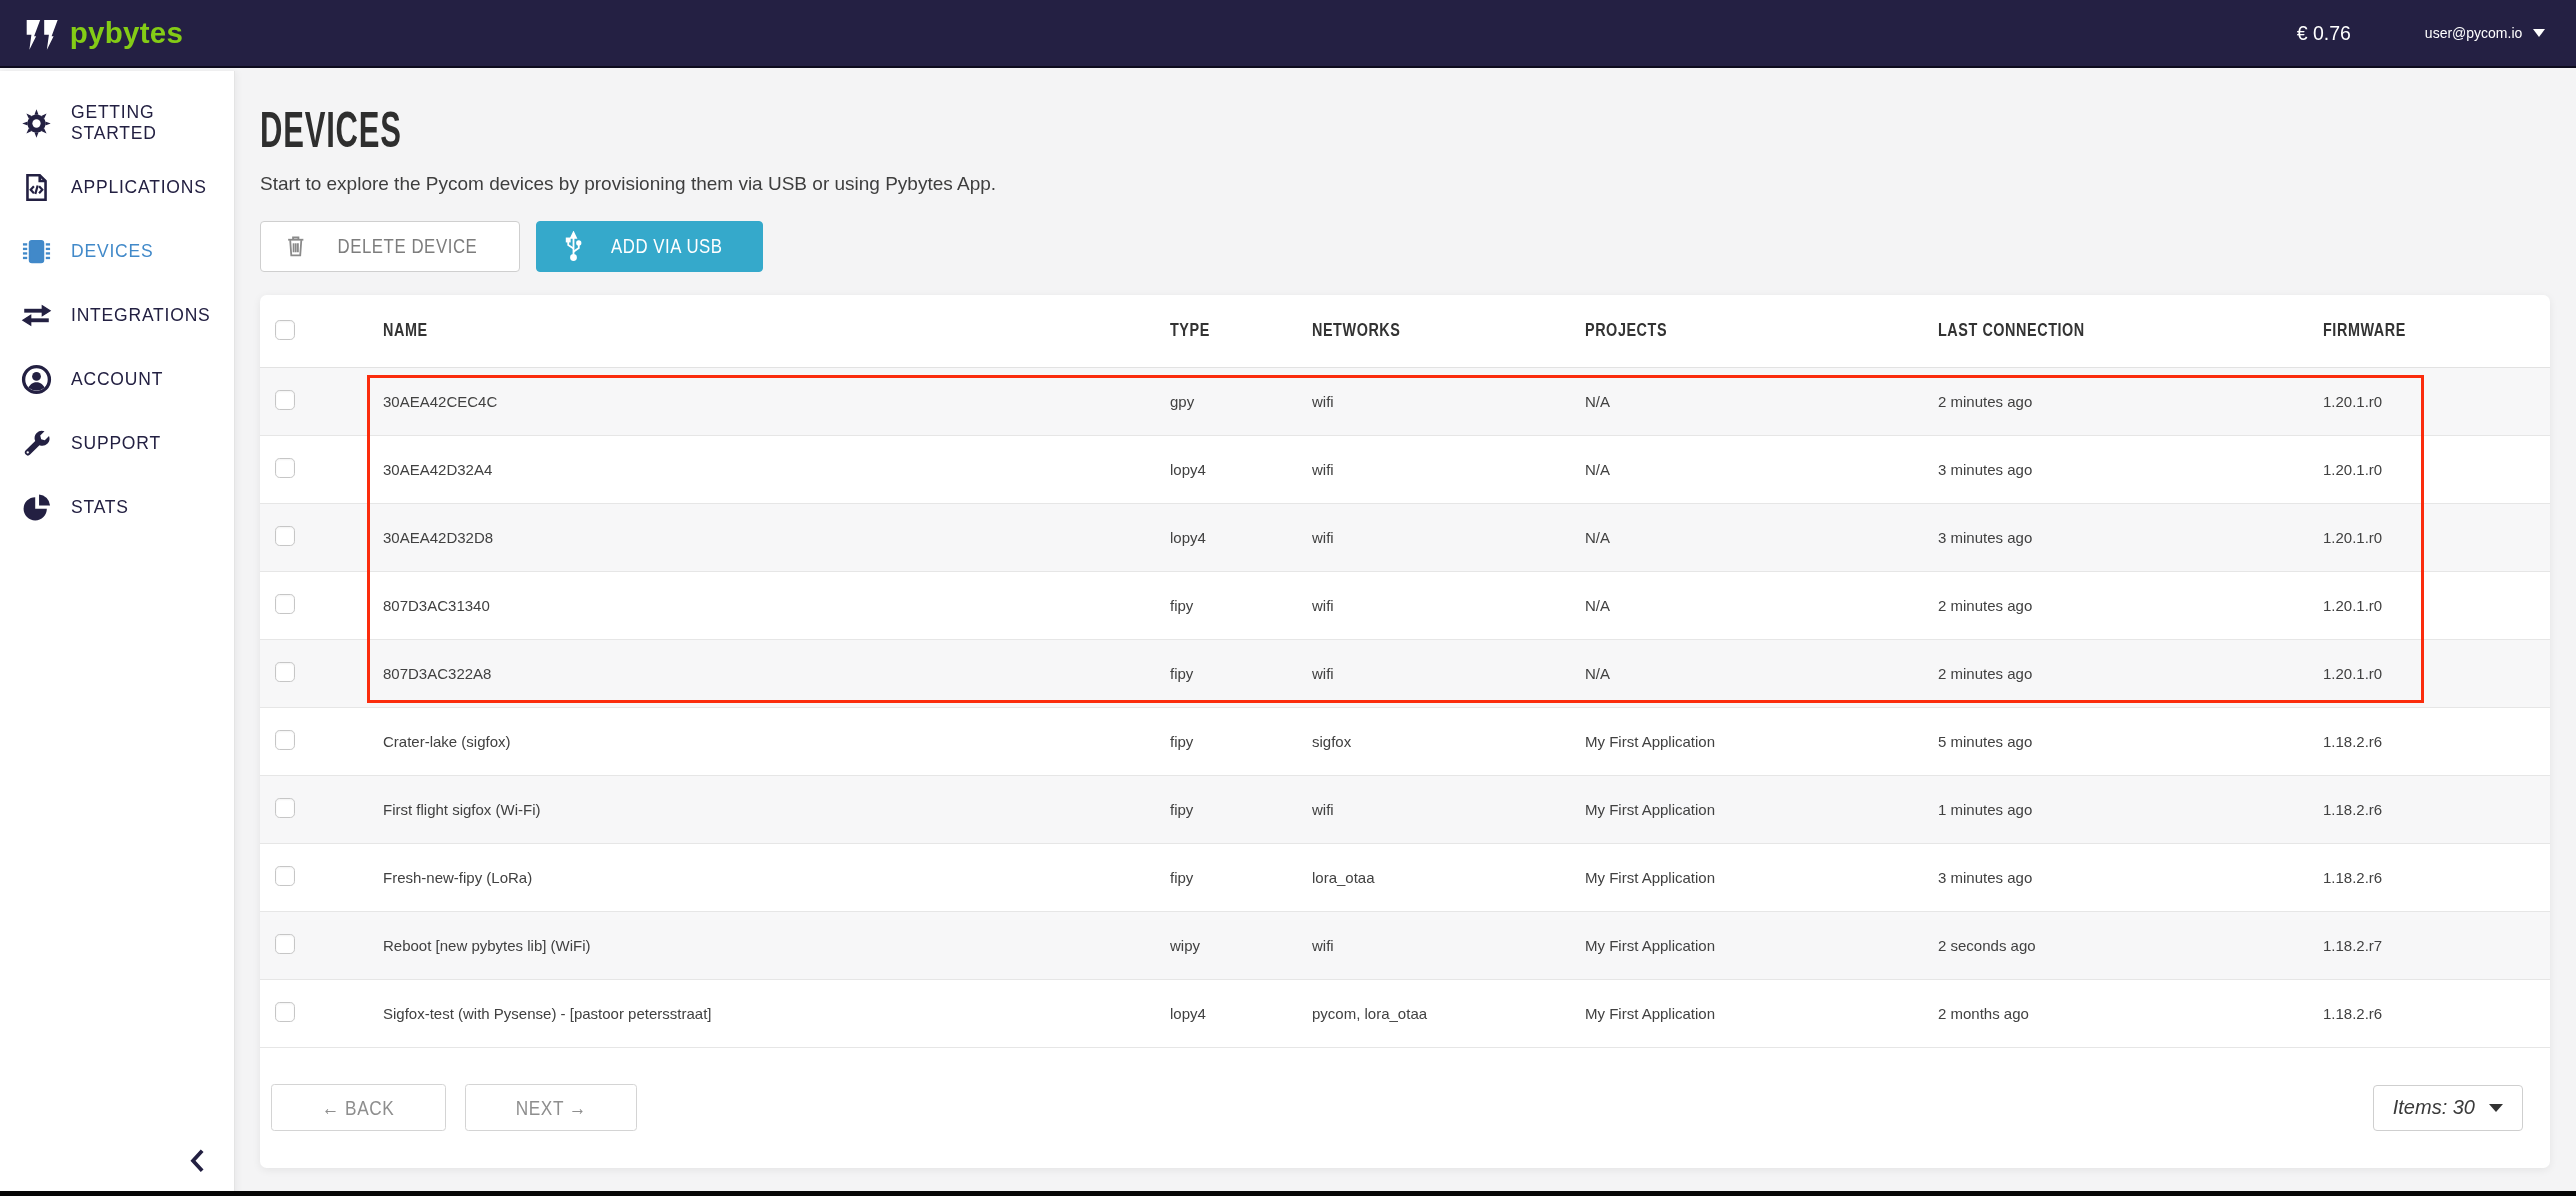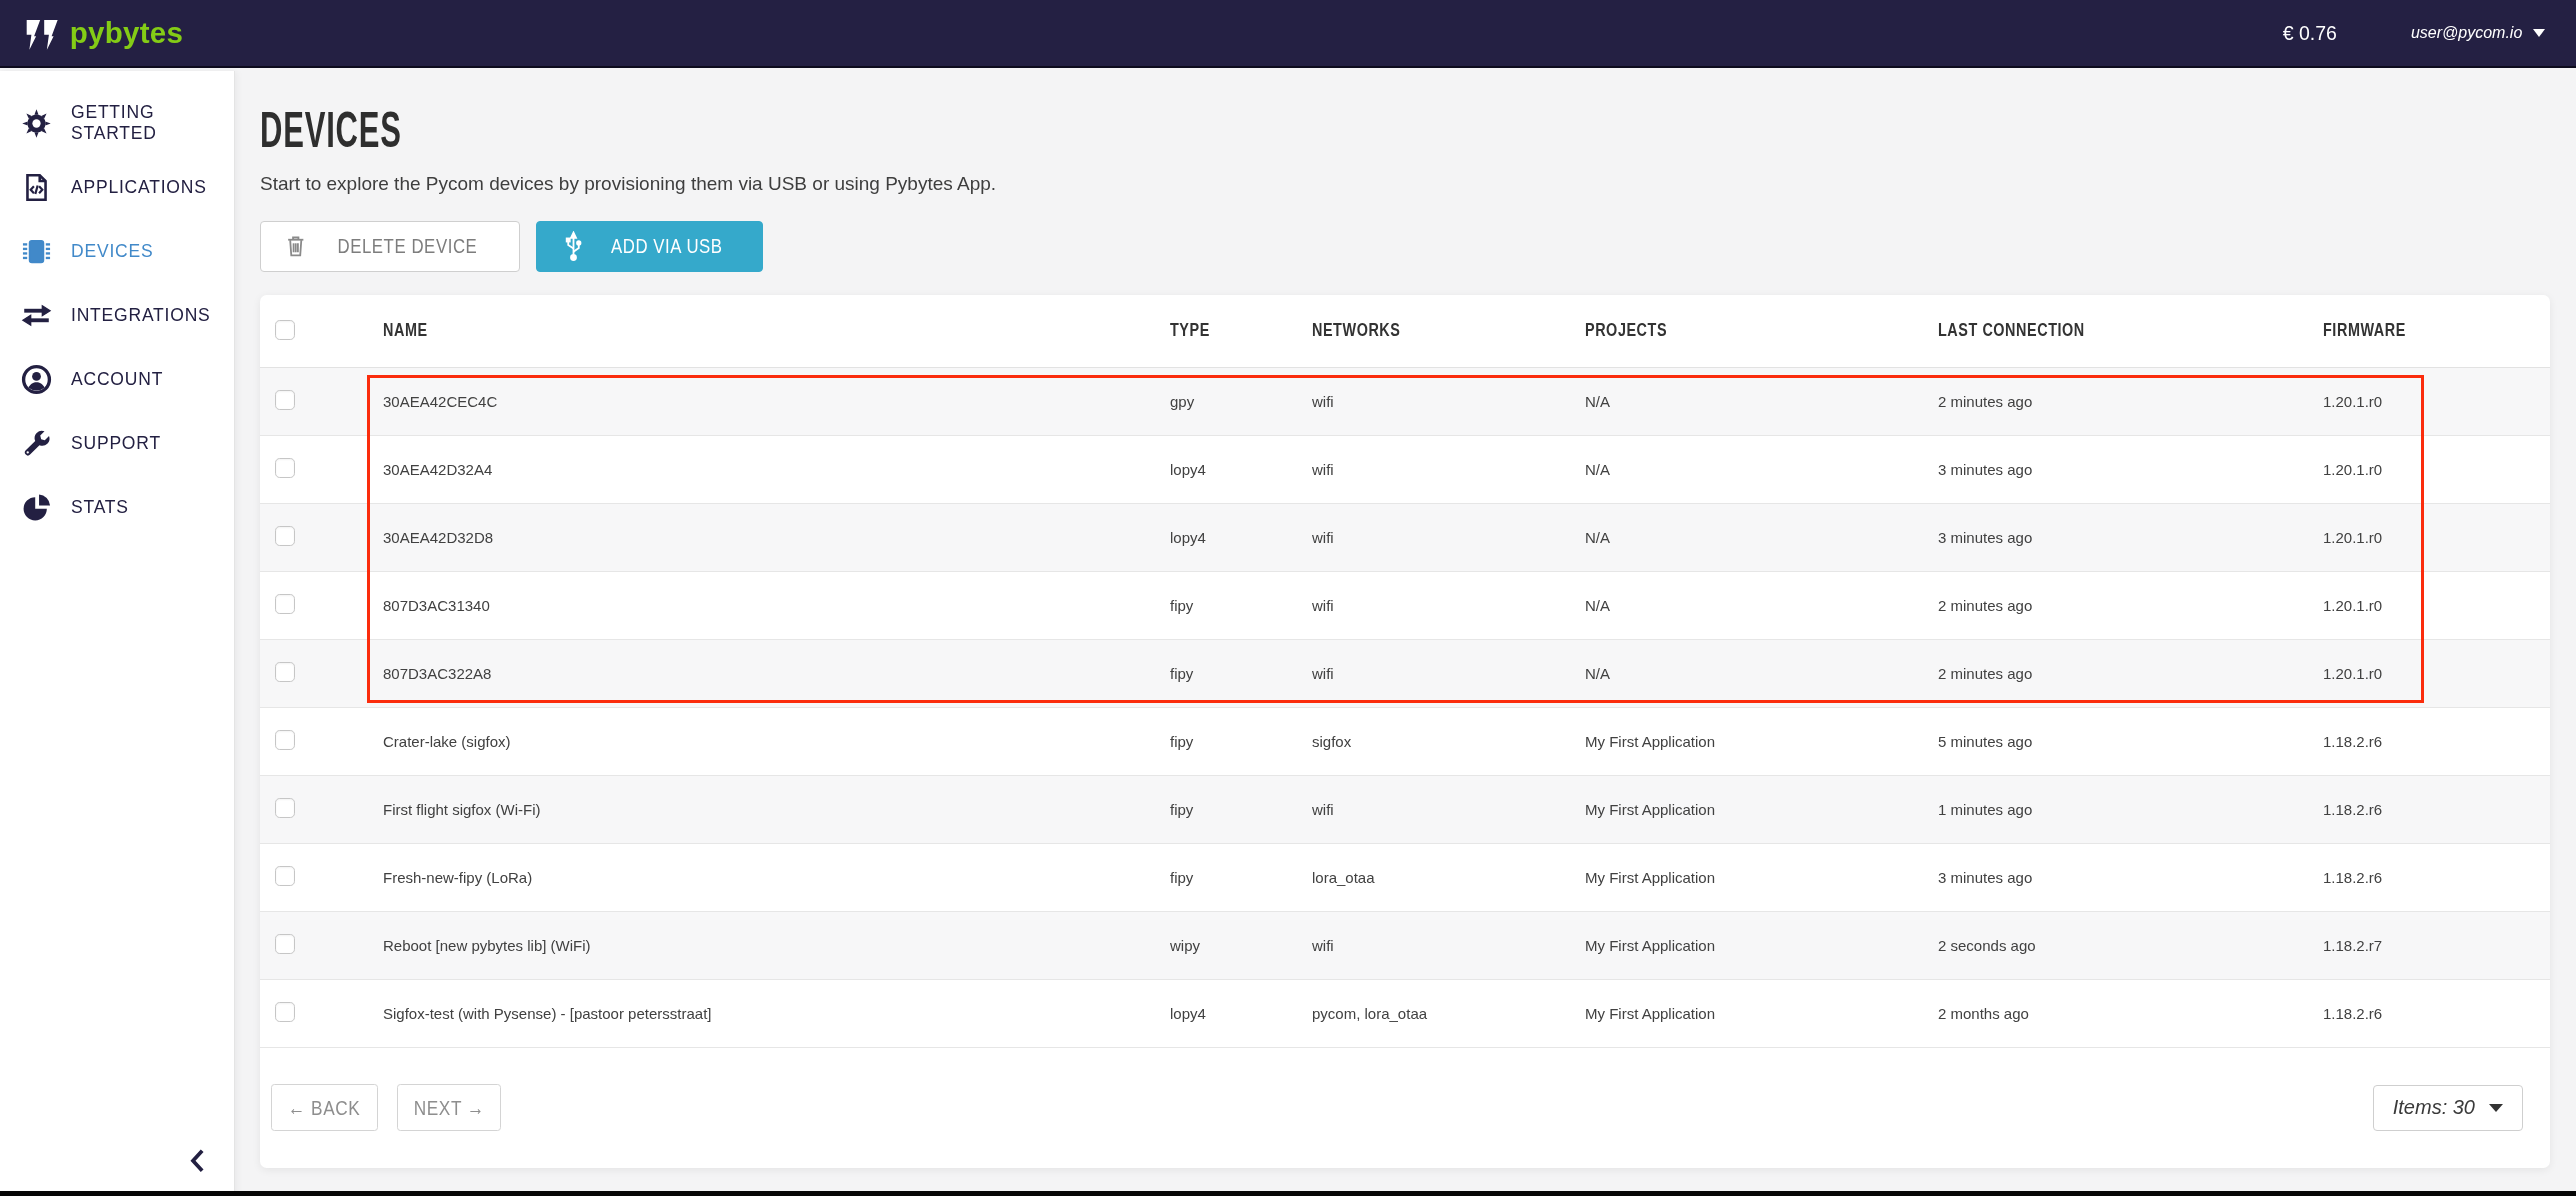--- a/index.html
+++ b/index.html
@@ -11,21 +11,21 @@
   
   .navbar{
     position:absolute; top:0; left:0; width:100%; height:68px;
     background:#242043; border-bottom:2.7px solid #0d0b1d;
     display:flex; align-items:center; padding:0 31px 0 24px; z-index:30;
   }
   .logo{ display:flex; align-items:center; gap:10.7px; }
   .logo-text{ color:#84cc16; font-weight:700; font-size:29.5px; letter-spacing:0.3px; }
   .nav-right{ margin-left:auto; display:flex; align-items:center; gap:74px; }
   .nav-balance{ color:#ffffff; font-size:19.5px; }
-  .nav-user{ color:#ffffff; font-size:16px; display:flex; align-items:center; gap:10.7px; cursor:pointer;font-style:italic; }
+  .nav-user{ color:#ffffff; font-size:14px; display:flex; align-items:center; gap:10.7px; cursor:pointer; }
   .caret-down{ width:0; height:0; border-left:6.7px solid transparent; border-right:6.7px solid transparent; border-top:8px solid #ffffff; }
   
   .sidebar{
     position:absolute; top:71px; left:0; bottom:0; width:235px;
     background:#ffffff; border-right:0.7px solid #e4e4e4;
     box-shadow:2px 0 6.7px rgba(0,0,0,.05); z-index:20;
   }
   .side-list{ list-style:none; padding-top:20px; }
   .side-item{
     height:64px; display:flex; align-items:center; gap:19px;
@@ -83,21 +83,21 @@
   
   .highlight-rect{
     position:absolute; left:107px; top:80px; width:2057px; height:328px;
     border:3.4px solid #fb2c0c; pointer-events:none; z-index:5;
   }
   
   .tfoot{ height:120px; display:flex; align-items:center; justify-content:space-between; padding:0 27px 0 11.4px; }
   .pager{ display:flex; gap:19px; }
   .page-btn{
     height:47px; background:#ffffff; border:1.3px solid #d4d4d4; border-radius:3.4px;
-    display:flex; align-items:center; justify-content:center; padding:0 8px; cursor:pointer;
+    display:flex; align-items:center; justify-content:center; padding:0 42px; cursor:pointer;
   }
   .page-btn-label{ font-size:21px; color:#8e8e8e; letter-spacing:0.7px; display:inline-block; transform:scaleX(.82); transform-origin:center; white-space:nowrap; }
   .items-btn{
     height:46px; background:#ffffff; border:1.3px solid #cfcfcf; border-radius:4px;
     display:flex; align-items:center; gap:14px; padding:16px 19px; cursor:pointer;font-style:italic;
   }
   .items-label{ font-size:20px; color:#3a3a3a; white-space:nowrap; }
   .caret-dark{ width:0; height:0; border-left:7.4px solid transparent; border-right:7.4px solid transparent; border-top:8.7px solid #333333; }
   
   .bottom-strip{ position:absolute; left:0; right:0; bottom:0; height:5.4px; background:#060606; z-index:40; }

